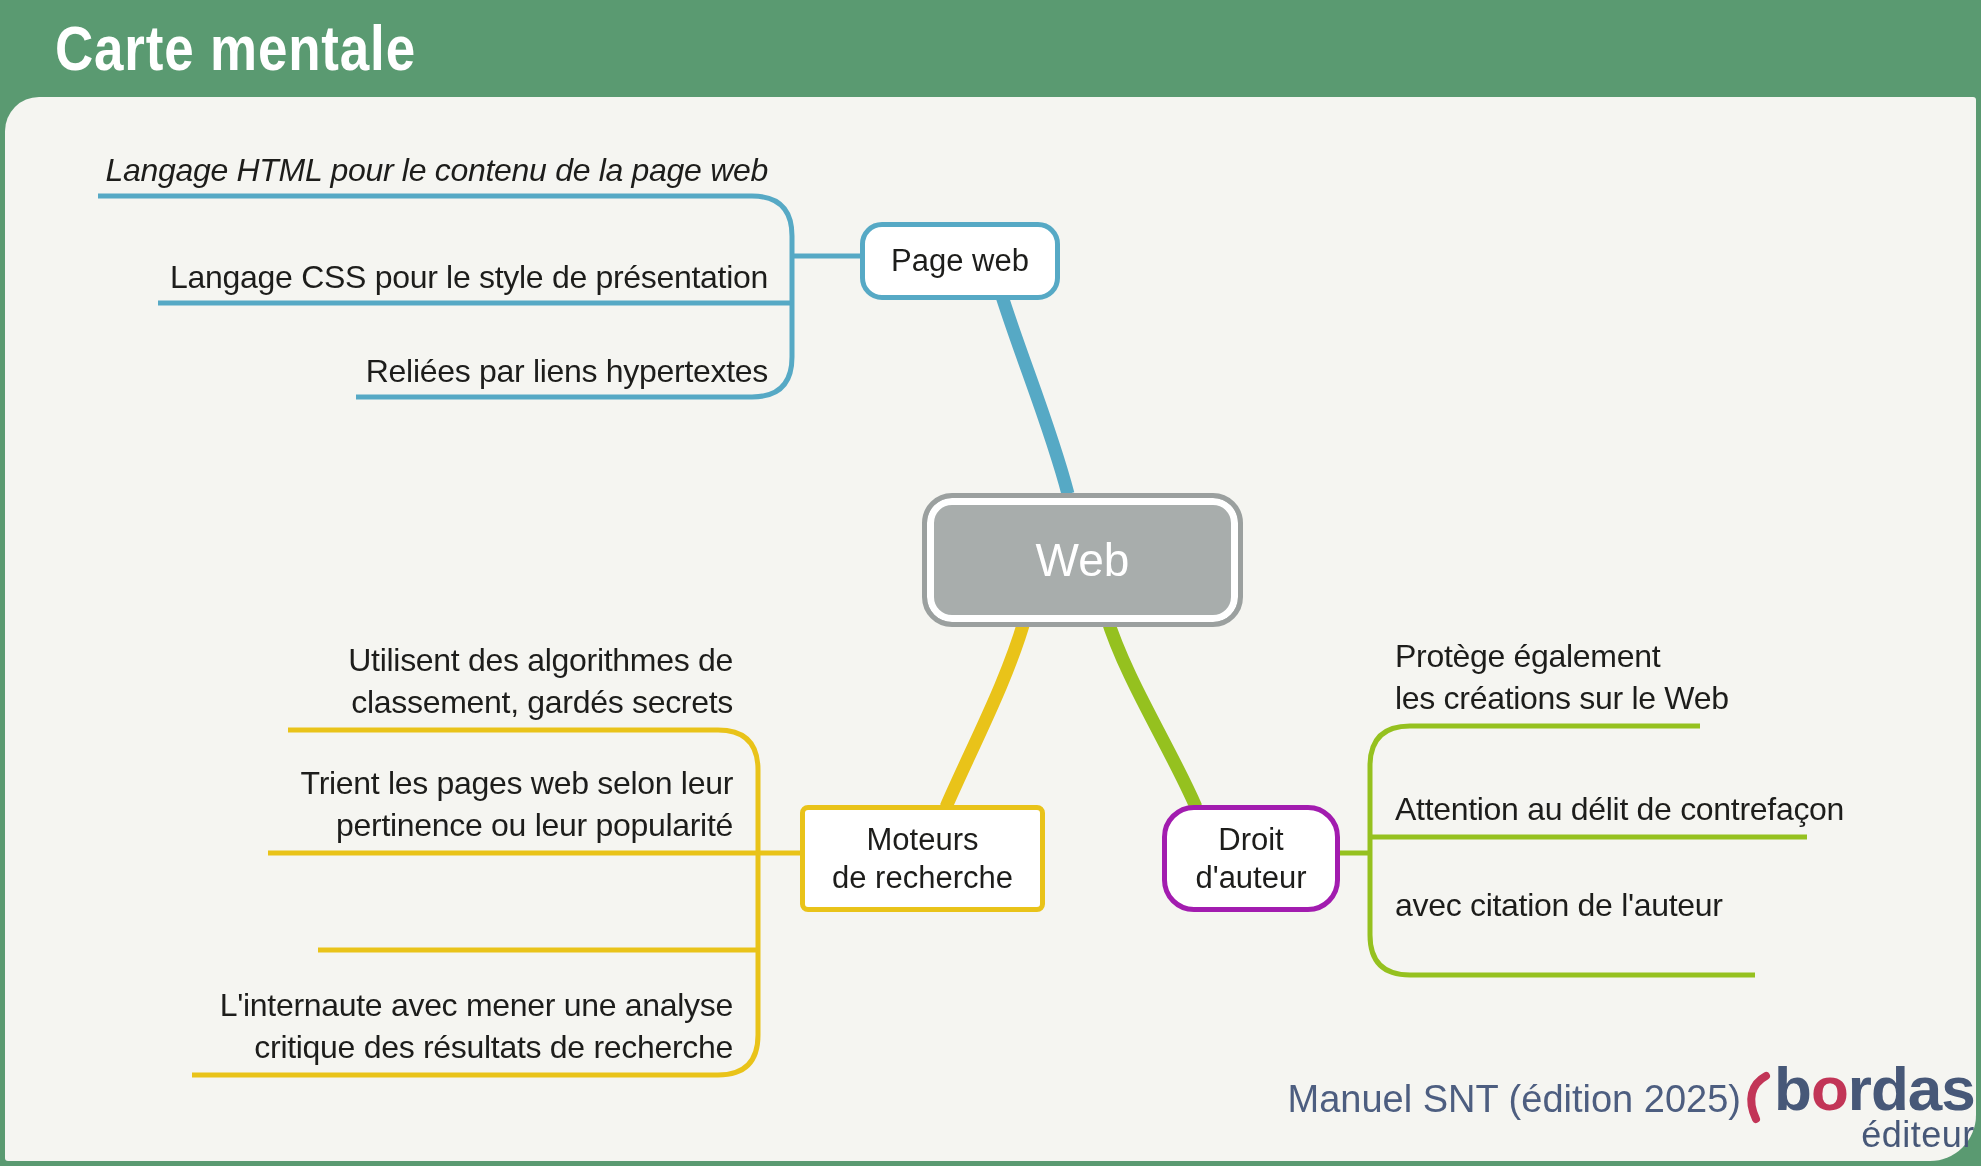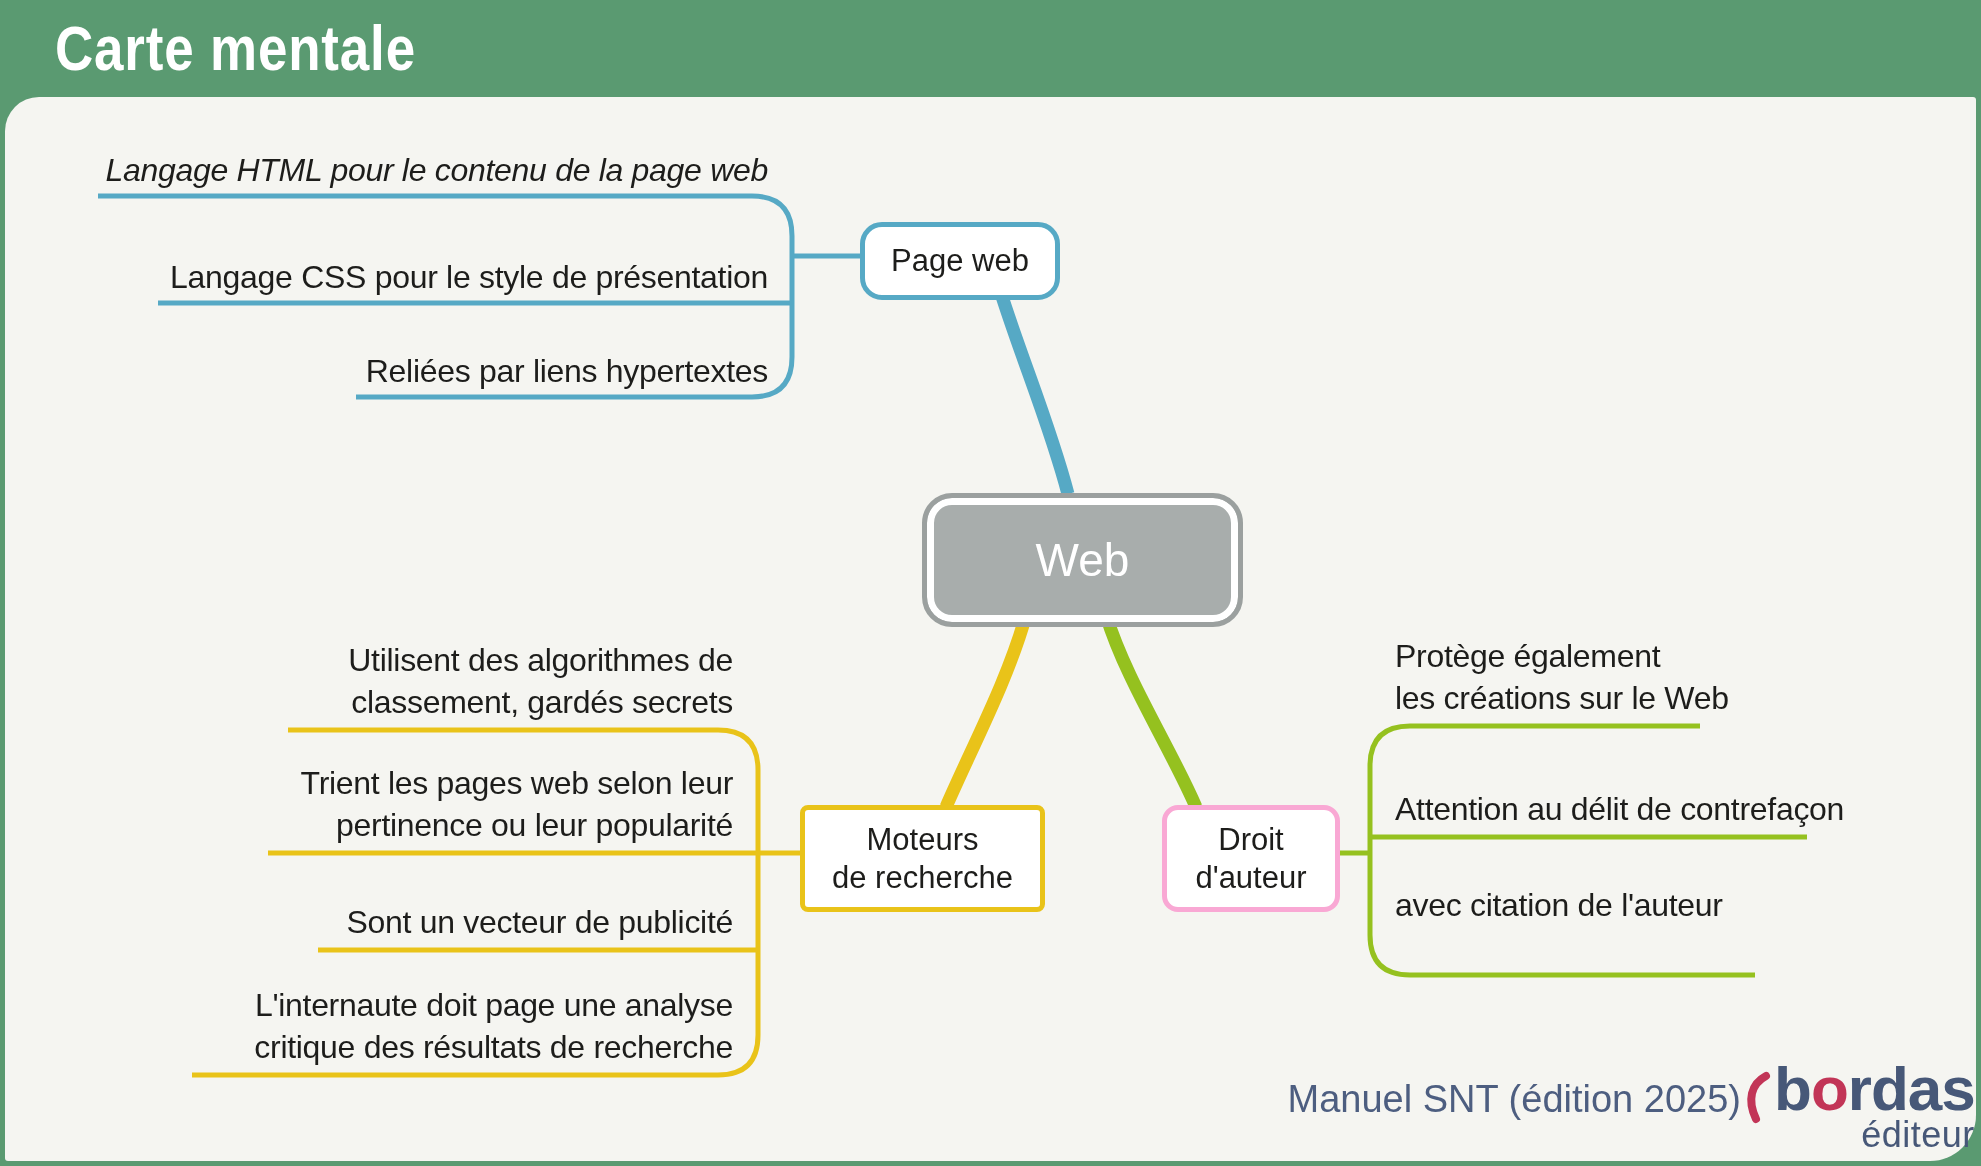--- a/index.html
+++ b/index.html
@@ -11,21 +11,21 @@
         letter-spacing:1px;transform:scaleX(0.84);transform-origin:left center;white-space:nowrap;}
   svg.lines{position:absolute;left:0;top:0;}
   .leaf{position:absolute;color:#1d1d1b;font-size:32px;line-height:42px;letter-spacing:-0.3px;white-space:nowrap;}
   .leaf span{display:block;}
   .leaf.r{text-align:right;}
   .leaf.l{text-align:left;}
   .node{position:absolute;background:#ffffff;display:flex;flex-direction:column;justify-content:center;
         align-items:center;color:#1d1d1b;font-weight:normal;font-size:31px;line-height:38px;text-align:right;}
   .node-pageweb{left:860px;top:222px;width:190px;height:68px;border:5px solid #56a9c5;border-radius:22px;}
   .node-moteurs{left:800px;top:805px;width:235px;height:97px;border:5px solid #e9c319;border-radius:8px;}
-  .node-droit{left:1162px;top:805px;width:168px;height:97px;border:5px solid #f9a8d4;border-radius:16px;}
+  .node-droit{left:1162px;top:805px;width:168px;height:97px;border:5px solid #a21caf;border-radius:32px;}
   .node-web{left:922px;top:493px;width:311px;height:124px;background:#a8adac;border:5px solid #9ba09f;
         border-radius:30px;box-shadow:inset 0 0 0 7px #ffffff;color:#ffffff;font-size:46px;}
   .credit{position:absolute;right:240px;top:1078px;color:#4d5e80;font-size:38px;white-space:nowrap;}
   .logo{position:absolute;left:1742px;top:1058px;display:flex;align-items:flex-start;}
   .logo-word{color:#475878;font-size:62px;font-weight:bold;letter-spacing:-1px;line-height:62px;white-space:nowrap;}
   .logo-word .accent{color:#c23557;}
   .logo-sub{color:#475878;font-size:36px;text-align:right;margin-top:-6px;letter-spacing:0.5px;}
   .logo-mark{margin:12px 2px 0 0;}
 </style>
 </head>
@@ -84,25 +84,22 @@
   </div>
 
   <div class="leaf r" style="left:33px;top:639px;width:700px;">
     <span>Utilisent des algorithmes de</span>
     <span>classement, gardés secrets</span>
   </div>
   <div class="leaf r" style="left:33px;top:762px;width:700px;">
     <span>Trient les pages web selon leur</span>
     <span>pertinence ou leur popularité</span>
   </div>
-  <div class="leaf r" style="left:33px;top:901px;width:700px;">
-    <span>Sont un vecteur de publicité</span>
-  </div>
   <div class="leaf r" style="left:33px;top:984px;width:700px;">
-    <span>L'internaute doit page une analyse</span>
+    <span>L'internaute avec mener une analyse</span>
     <span>critique des résultats de recherche</span>
   </div>
 
   <div class="leaf l" style="left:1395px;top:635px;width:560px;">
     <span>Protège également</span>
     <span>les créations sur le Web</span>
   </div>
   <div class="leaf l" style="left:1395px;top:788px;width:560px;">
     <span>Attention au délit de contrefaçon</span>
   </div>

